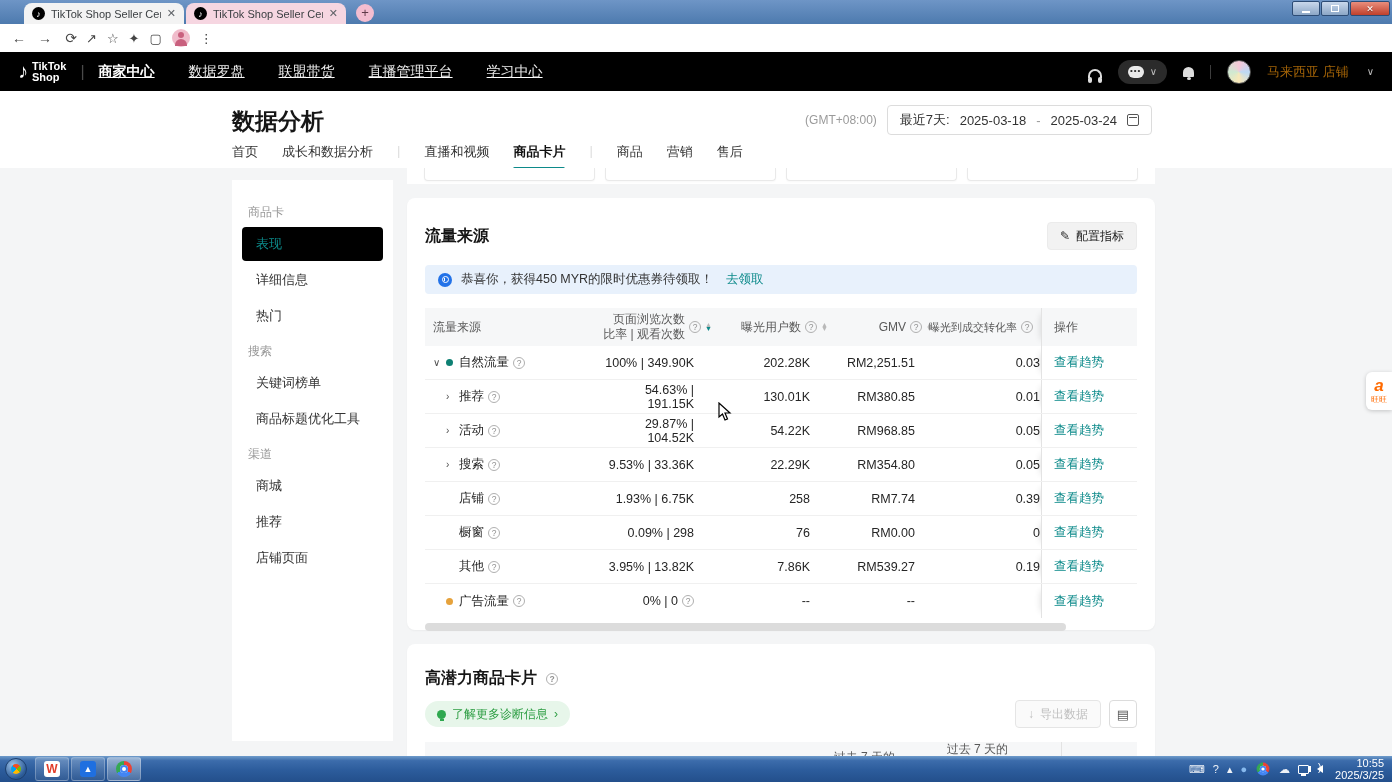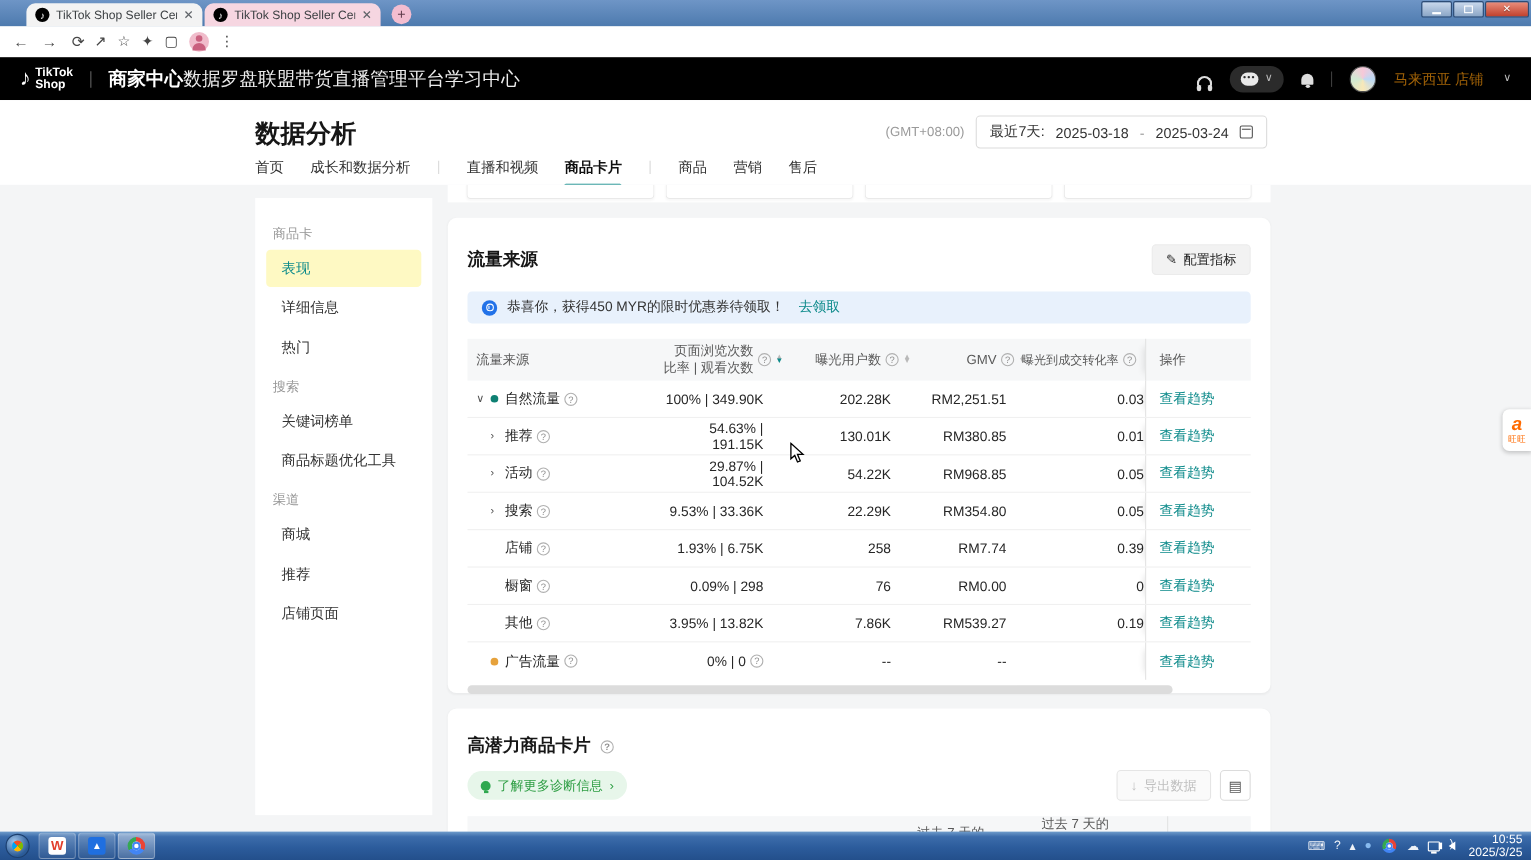--- a/index.html
+++ b/index.html
@@ -46,21 +46,21 @@
   .tb-avatar::after { content:""; position:absolute; left:3px; top:10px; width:12px; height:7px;
     border-radius:6px 6px 0 0; background:#c9607e; }
 
   
   .topnav { position:absolute; left:0; top:52px; width:1392px; height:39px; background:#000;
     display:flex; align-items:center; padding:0 18px; color:#fff; }
   .logo { display:flex; align-items:center; gap:4px; }
   .logo-note { font-size:20px; }
   .logo-text { font-size:11px; font-weight:bold; line-height:11px; }
   .nav-sep { color:#4a4a4a; margin:0 14px; font-size:16px; }
-  .nav-items { display:flex; font-size:17px; }
+  .nav-items { display:flex; gap:34px; font-size:14px;text-decoration:underline; }
   .nav-item { color:#ececec; }
   .nav-item.first { font-weight:bold; color:#fff; }
   .topnav-right { margin-left:auto; display:flex; align-items:center; gap:16px; }
   .headset { width:14px; height:9px; border:2px solid #ddd; border-bottom:none;
     border-radius:8px 8px 0 0; position:relative; margin-top:4px; }
   .headset::before,.headset::after { content:""; position:absolute; bottom:-5px; width:4px; height:6px;
     background:#ddd; border-radius:2px; }
   .headset::before { left:-2px; } .headset::after { right:-2px; }
   .msg-pill { background:#2b2b2b; border-radius:13px; height:24px; display:flex; align-items:center;
     gap:6px; padding:0 10px; }
@@ -91,21 +91,21 @@
   .ptab.active { color:#111; font-weight:bold; }
   .ptab.active::after { content:""; position:absolute; left:0; right:0; bottom:0; height:3px;
     border-radius:2px; background:#0c8a8a; }
   .ptab-sep { color:#ddd; padding-bottom:9px; }
 
   
   .sidebar { position:absolute; left:232px; top:180px; width:161px; height:561px; background:#fff;
     padding:14px 10px; font-size:13px; }
   .sb-section { font-size:12px; color:#979797; margin:10px 6px 6px; }
   .sb-item { padding:8px 14px; color:#333; border-radius:4px; margin-bottom:2px; }
-  .sb-item.active { background:#fef9c3; color:#0c8a8a; }
+  .sb-item.active { background:#000000; color:#0c8a8a; }
 
   
   .main { position:absolute; left:407px; top:168px; width:748px; }
   .partial-strip { background:#fff; height:16px; display:flex; gap:10px; padding:0 17px; }
   .partial-card { flex:1; border:1px solid #e9e9e9; border-top:none; border-radius:0 0 4px 4px;
     background:#fff; height:13px; box-shadow:0 1px 2px rgba(0,0,0,.03); }
 
   .card { background:#fff; border-radius:8px; box-shadow:0 1px 2px rgba(0,0,0,.04); }
   .traffic-card { margin-top:14px; padding:24px 18px 14px; height:432px; }
   .card-head { display:flex; align-items:center; justify-content:space-between; }

